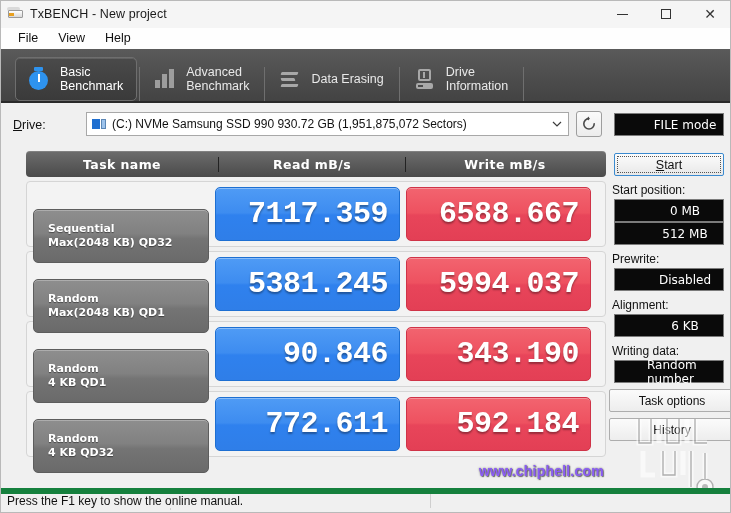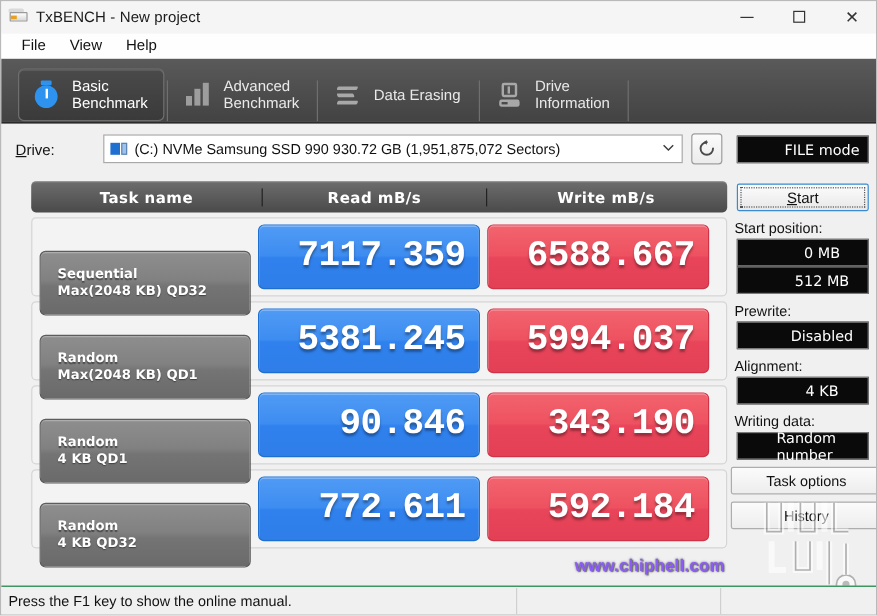--- a/index.html
+++ b/index.html
@@ -252,22 +252,22 @@
     width:126px; height:23px; margin:6px auto 0 auto;
     background:linear-gradient(#fbfbfb,#ededed);
     border:1px solid #adadad; border-radius:2px;
     display:flex; align-items:center; justify-content:center;
     font-size:12px; color:#111;
   }
 
   
   .statusbar {
     position:absolute; left:0; bottom:0; width:731px; height:24px;
-    background:#f0f0f0; border-top:1px solid #15803d;
-    display:flex; align-items:center;
+    background:#f0f0f0; border-top:6px solid #15803d;
+    display:flex; flex-direction:column;
   }
   .sb-pane {
     height:22px; display:flex; align-items:center;
     font-size:12px; color:#111; padding-left:6px;
     border-right:1px solid #cfcfcf;
   }
   .sb-pane.p1 { width:430px; }
   .sb-pane.p2 { width:170px; }
   .sb-pane.p3 { width:131px; border-right:none; }
 
@@ -450,21 +450,21 @@
 
     <div class="side-label">Start position:</div>
     <div class="lcd">0 MB</div>
 
     <div class="lcd">512 MB</div>
 
     <div class="side-label">Prewrite:</div>
     <div class="lcd">Disabled</div>
 
     <div class="side-label">Alignment:</div>
-    <div class="lcd">4 KB</div>
+    <div class="lcd">6 KB</div>
 
     <div class="side-label">Writing data:</div>
     <div class="lcd">Random number</div>
 
     <div class="side-btn">Task options</div>
     <div class="side-btn">History</div>
   </div>
 
   <div class="wm">www.chiphell.com</div>
   <div class="wm-logo">

